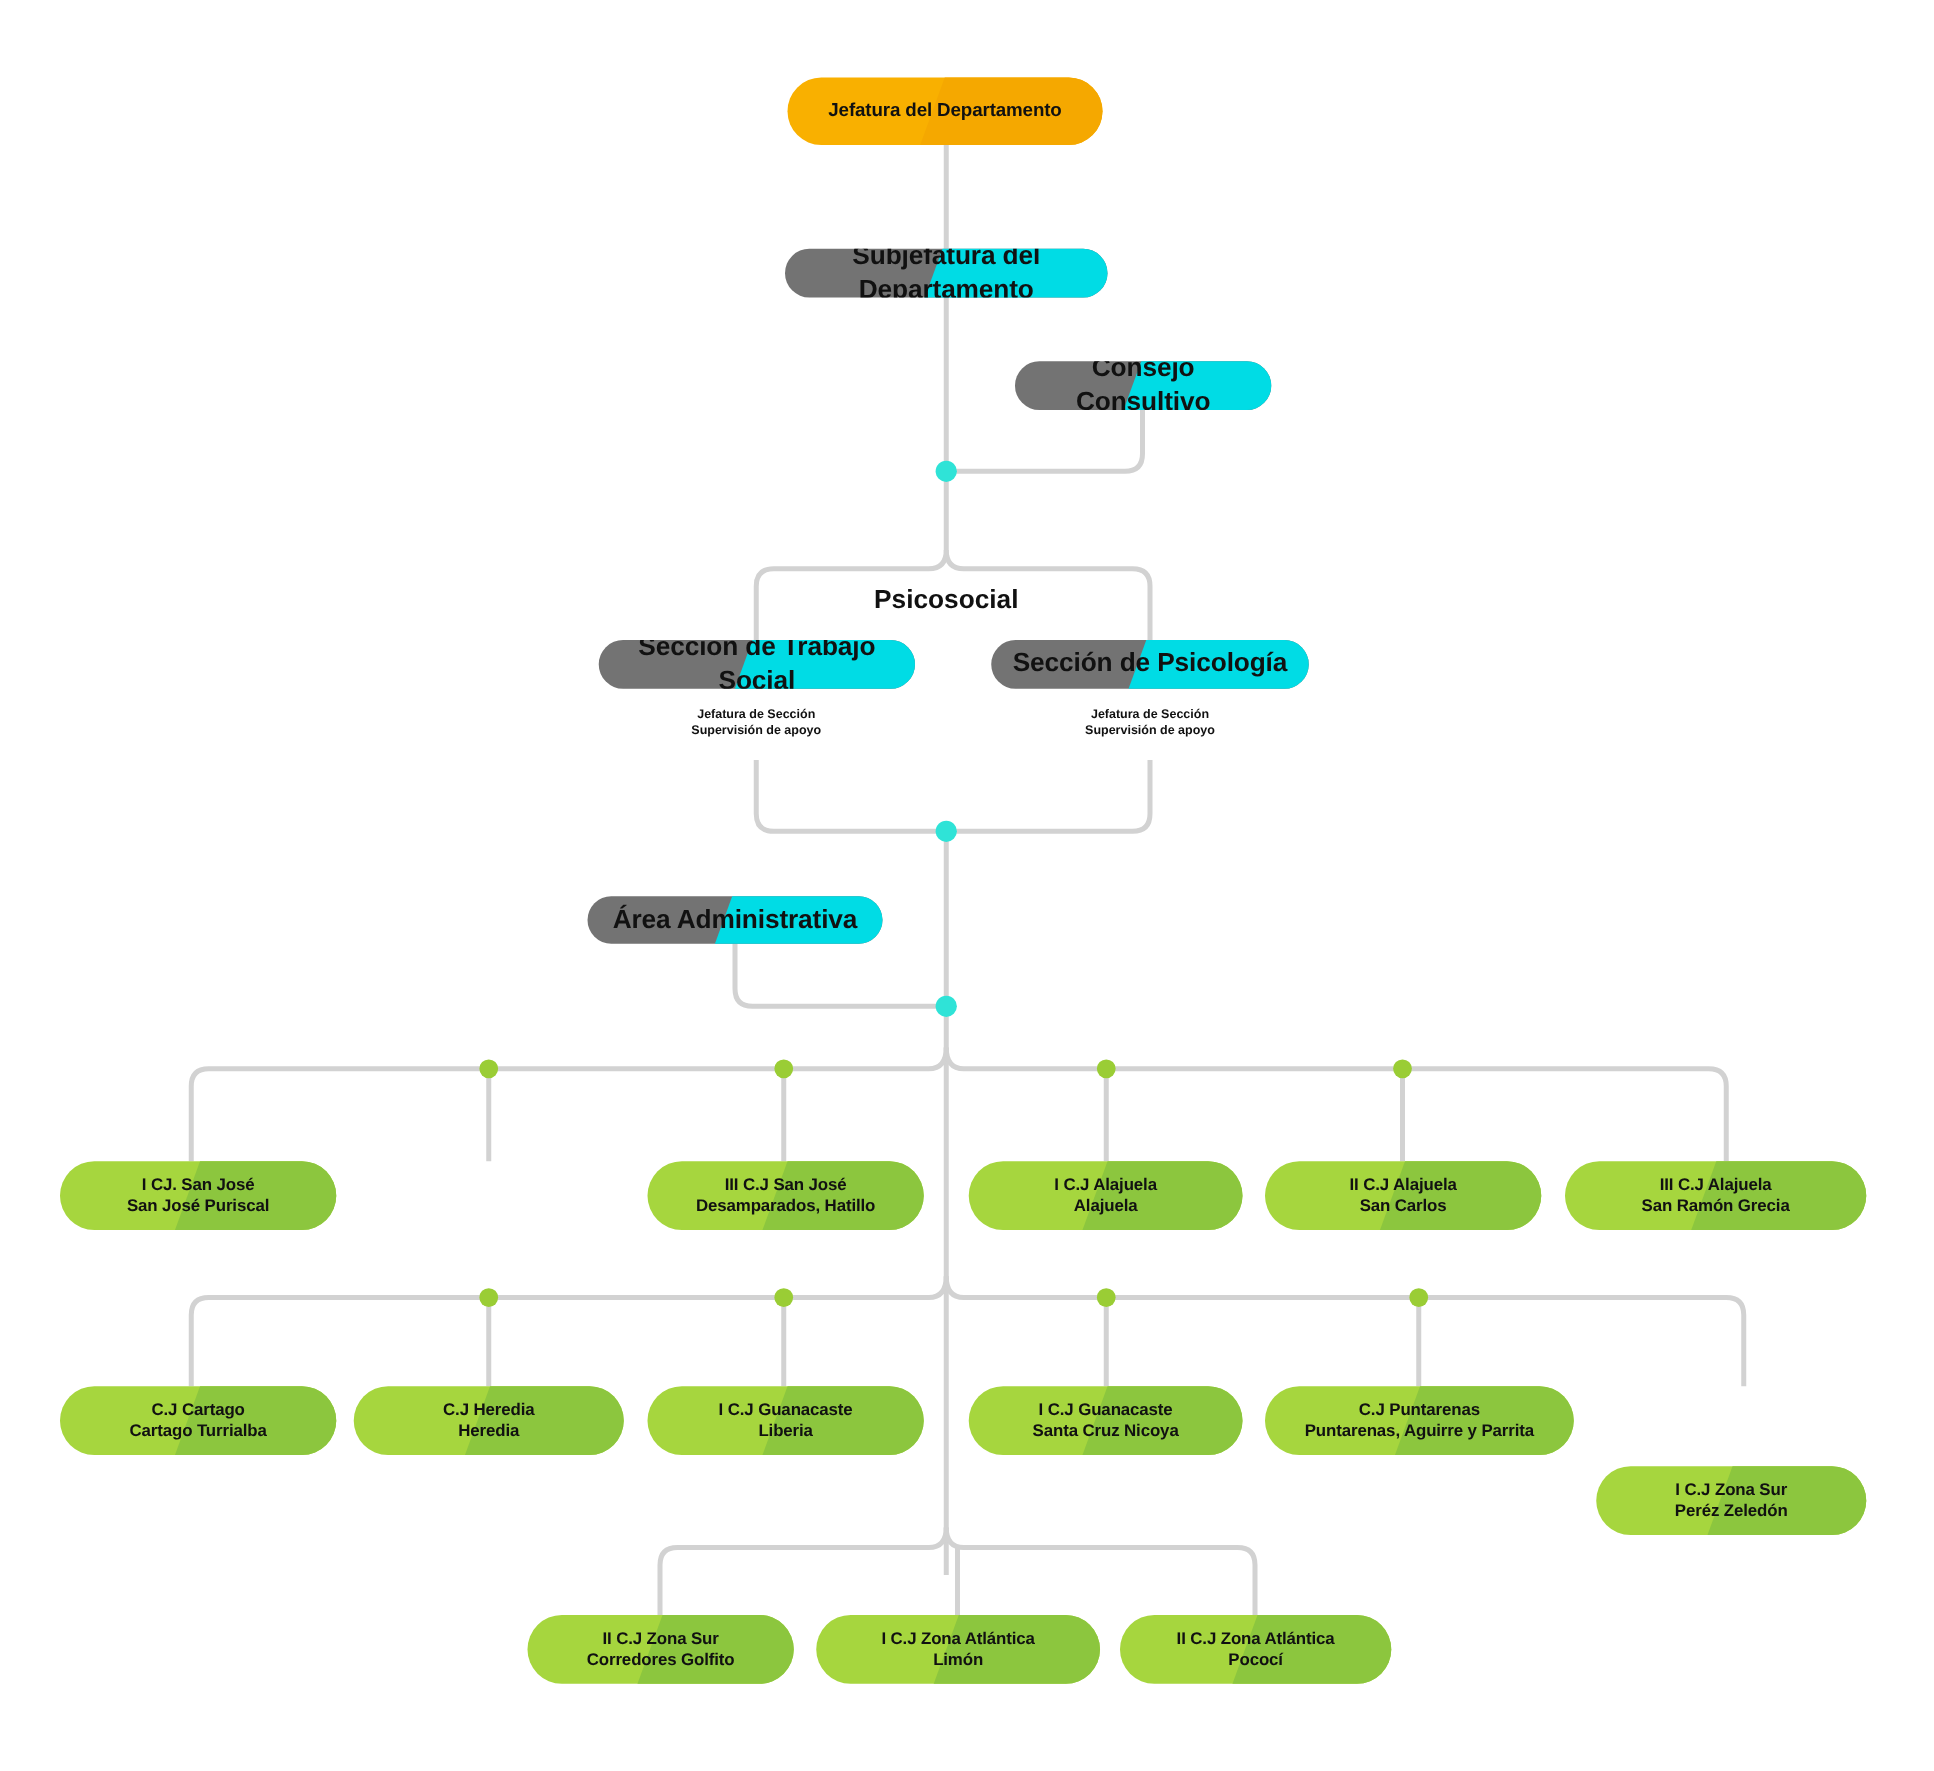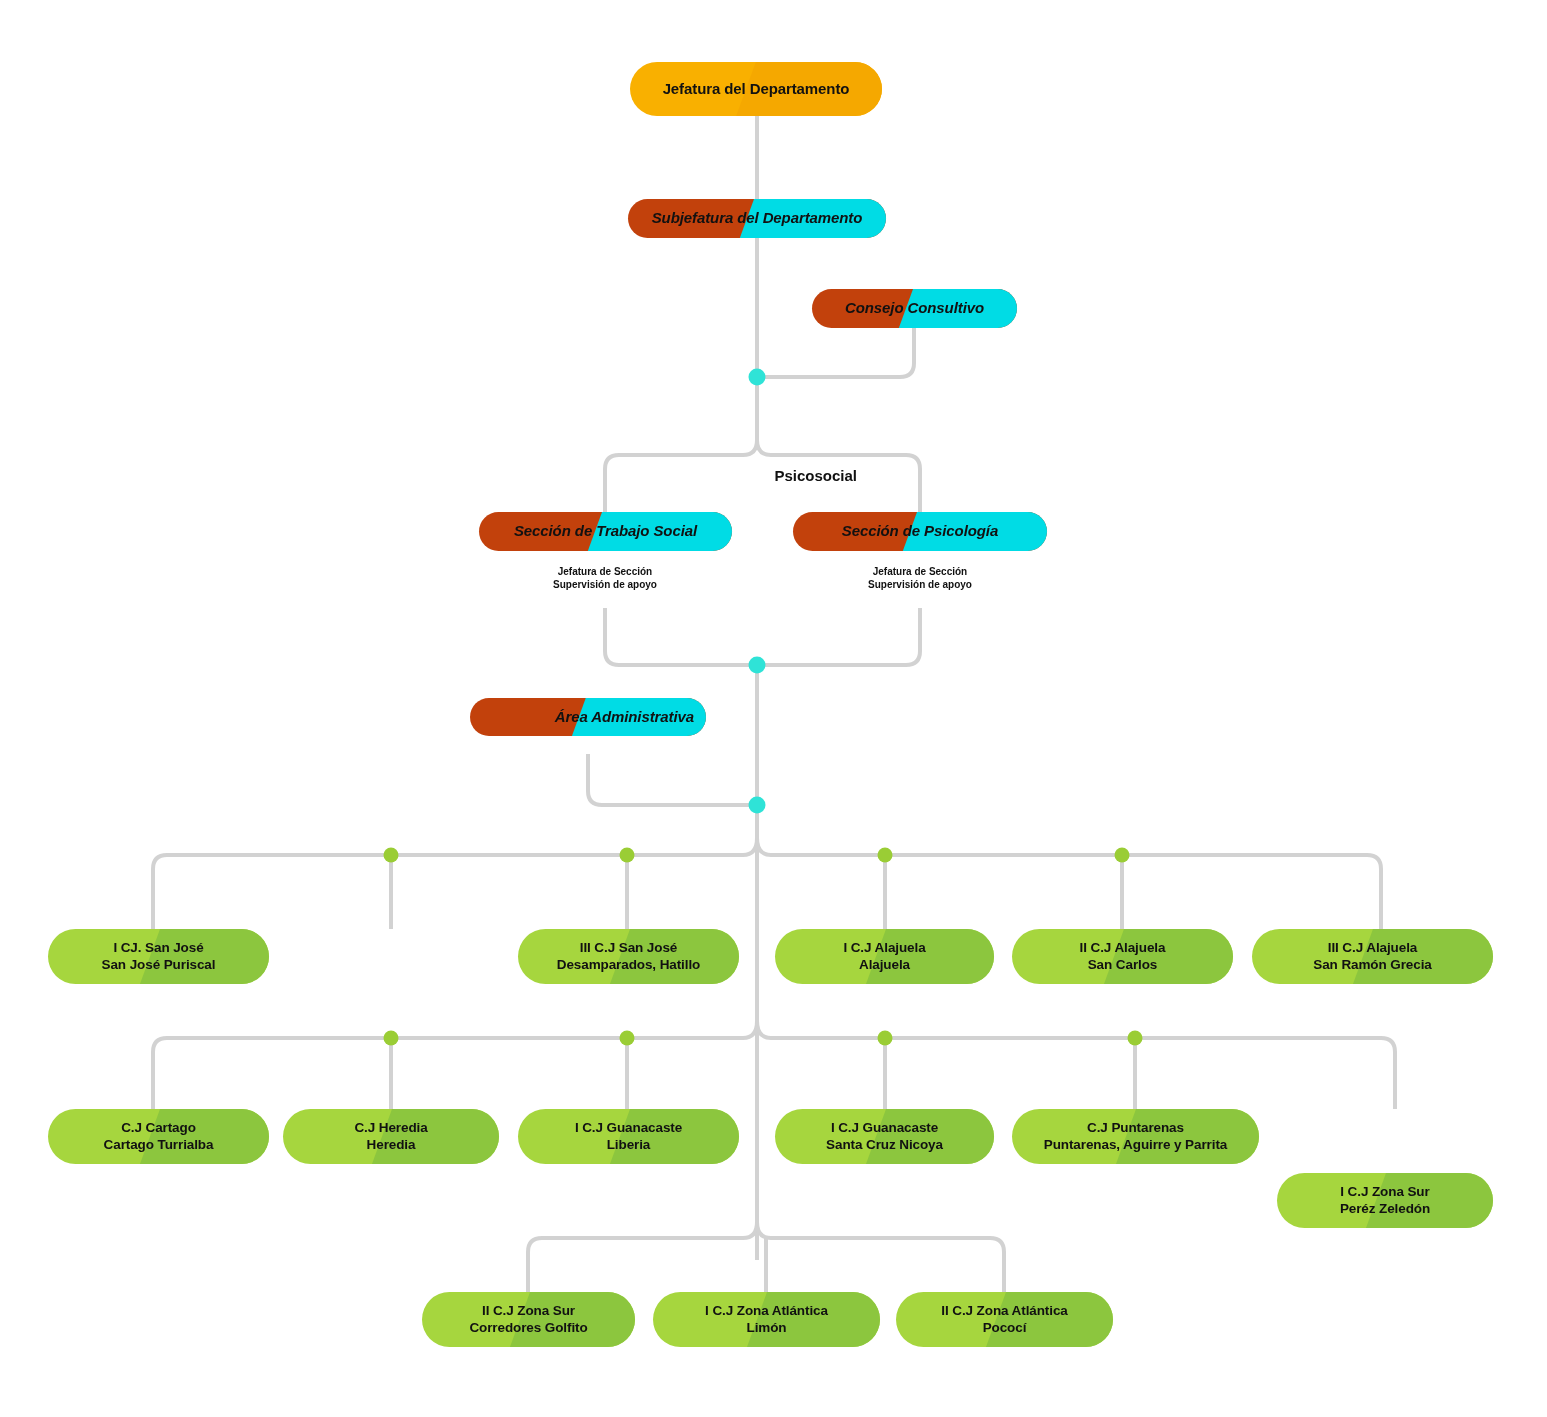--- a/index.html
+++ b/index.html
@@ -62,23 +62,22 @@
   .node.orange {
     background: #F9B000;
     font-size: 15px;
   }
   .node.orange::after {
     background: #F5A800;
   }
 
   
   .node.cyan {
-    background: #c2410c;
-    font-size: 15px;
-    font-style: italic;
+    background: #737373;
+    font-size: 21px;
   }
   .node.cyan::after {
     background: #00DCE5;
   }
 
   
   .node.green {
     background: #A6D63E;
     font-size: 13.5px;
   }
@@ -89,22 +88,21 @@
   .plain-label {
     position: absolute;
     text-align: center;
     color: #111111;
     font-weight: bold;
     line-height: 1.32;
     white-space: pre-line;
     z-index: 3;
   }
   .plain-label.psico {
-    font-size: 15px;
-    text-align: right;
+    font-size: 21px;
   }
   .plain-label.subcap {
     font-size: 10px;
   }
 </style>
 </head>
 <body>
 
 <div id="chart-root">
 
@@ -188,21 +186,21 @@
   <div class="node cyan" style="left:793px; top:512px; width:254px; height:39px;">
     <span class="node-label">Sección de Psicología</span>
   </div>
 
   <div class="plain-label subcap" style="left:480px; top:565px; width:250px;">Jefatura de Sección
 Supervisión de apoyo</div>
 
   <div class="plain-label subcap" style="left:795px; top:565px; width:250px;">Jefatura de Sección
 Supervisión de apoyo</div>
 
-  <div class="node cyan" style="left:470px; top:698px; width:236px; height:38px;justify-content:flex-end;">
+  <div class="node cyan" style="left:470px; top:717px; width:236px; height:38px;">
     <span class="node-label">Área Administrativa</span>
   </div>
 
   <div class="node green" style="left:48px; top:929px; width:221px; height:55px;">
     <span class="node-label">I CJ. San José
 San José Puriscal</span>
   </div>
   <div class="node green" style="left:518px; top:929px; width:221px; height:55px;">
     <span class="node-label">III C.J San José
 Desamparados, Hatillo</span>

